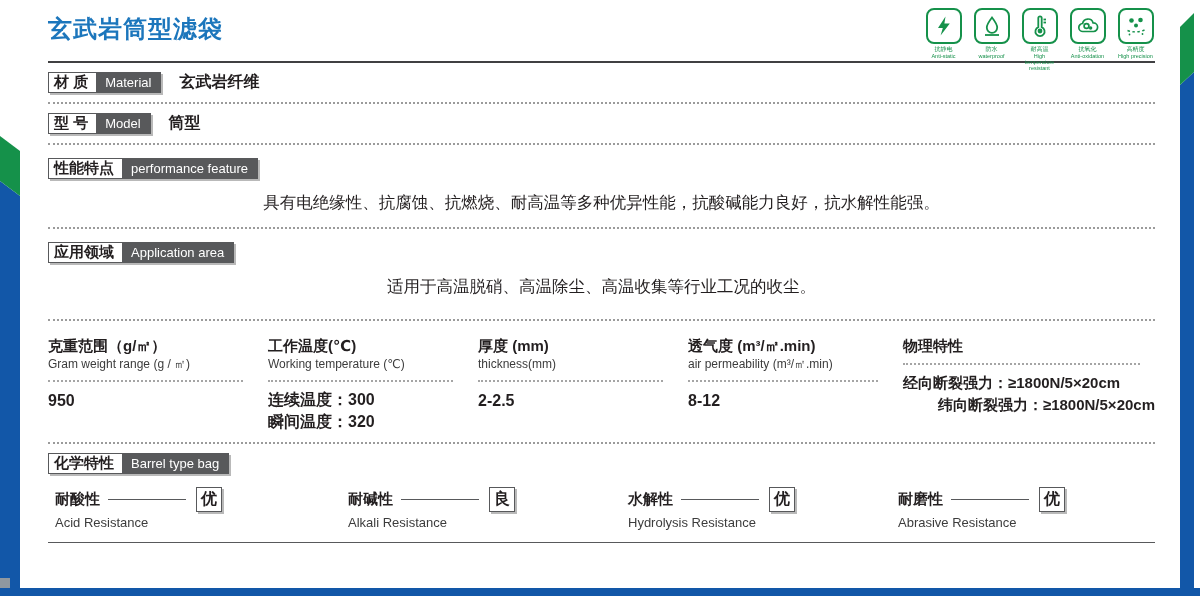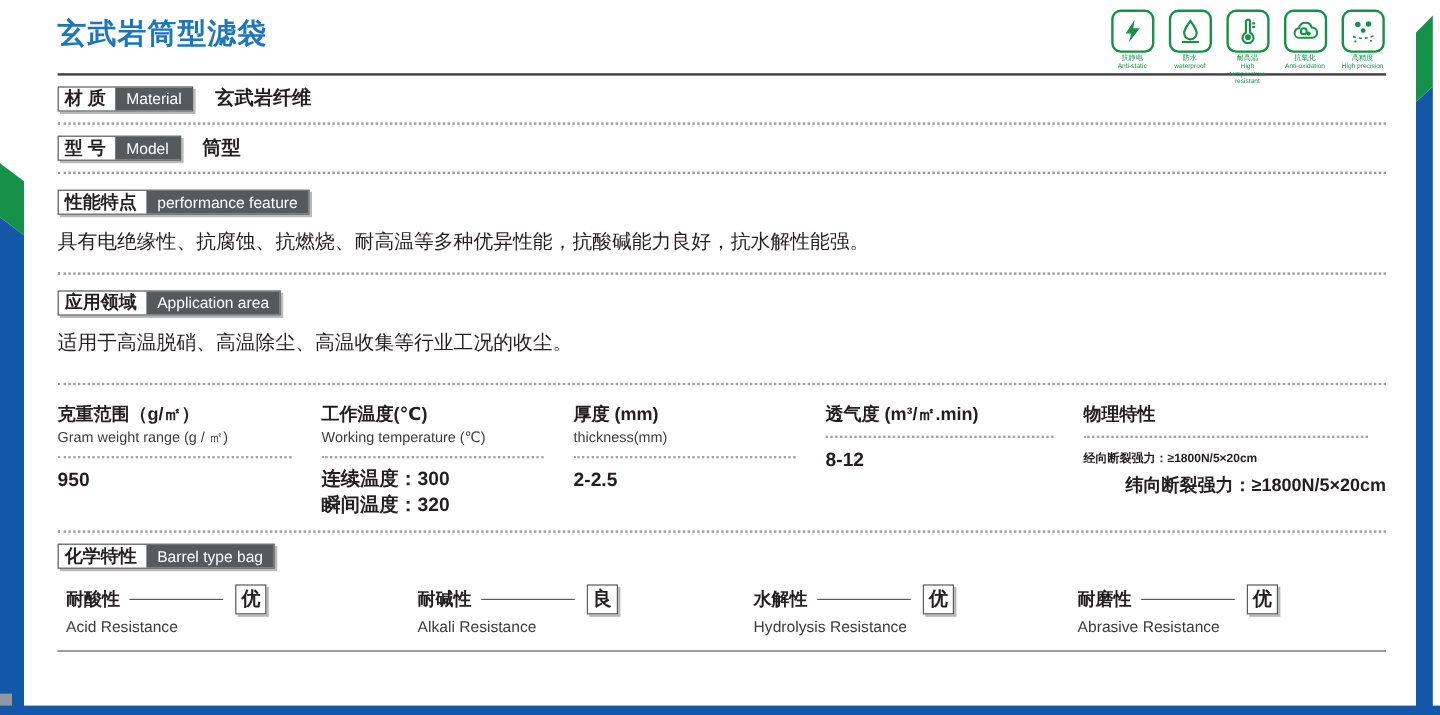--- a/index.html
+++ b/index.html
@@ -31,21 +31,21 @@
     box-shadow: 2px 2px 0 0 #b9b9b9;
     padding: 0;
   }
   .badge-zh { font-weight: bold; font-size: 15px; padding: 0 8px 0 5px; color: #231f20; white-space: nowrap; }
   .badge-en { background: #58595b; color: #ffffff; font-size: 13px; padding: 2px 9px; white-space: nowrap; }
 
   .basic-row { display: flex; align-items: center; height: 39px; }
   .basic-value { font-size: 16px; font-weight: bold; margin-left: 18px; }
 
   .section-head { margin-top: 13px; }
-  .body-text { font-size: 16.5px; margin: 12px 0 14px 0; line-height: 22px; }
+  .body-text { font-size: 16.5px; margin: 12px 0 14px 0; line-height: 22px; text-align: center; }
 
   
   .params-grid {
     display: grid;
     grid-template-columns: 220px 210px 210px 215px 1fr;
     margin-top: 14px;
   }
   .param-zh { font-size: 15px; font-weight: bold; line-height: 21px; white-space: nowrap; }
   .param-en { font-size: 12px; color: #3c3c3c; line-height: 17px; white-space: nowrap; }
   .cell-div { border-top: 2px dotted #a5a5a5; margin: 7px 25px 7px 0; }
@@ -212,27 +212,28 @@
       <div class="param-val">瞬间温度：320</div>
     </div>
     <div class="param-cell">
       <div class="param-zh">厚度 (mm)</div>
       <div class="param-en">thickness(mm)</div>
       <div class="cell-div"></div>
       <div class="param-val" style="margin-top:8px;">2-2.5</div>
     </div>
     <div class="param-cell">
       <div class="param-zh">透气度 (m³/㎡.min)</div>
+      <div class="param-en">air permeability  (m³/㎡.min)</div>
       <div class="cell-div"></div>
       <div class="param-val" style="margin-top:8px;">8-12</div>
     </div>
     <div class="param-cell">
       <div class="param-zh">物理特性</div>
       <div class="cell-div" style="margin-right:15px;"></div>
-      <div class="param-val" style="font-size:10px;">经向断裂强力：≥1800N/5×20cm</div>
+      <div class="param-val" style="font-size:15px;">经向断裂强力：≥1800N/5×20cm</div>
       <div class="param-val" style="font-size:15px;text-align:right;">纬向断裂强力：≥1800N/5×20cm</div>
     </div>
   </div>
 
   <div class="divider-dotted" style="margin-top:9px;"></div>
 
   <div class="section-head" style="margin-top:9px;">
     <div class="badge">
       <span class="badge-zh">化学特性</span>
       <span class="badge-en">Barrel type bag</span>

